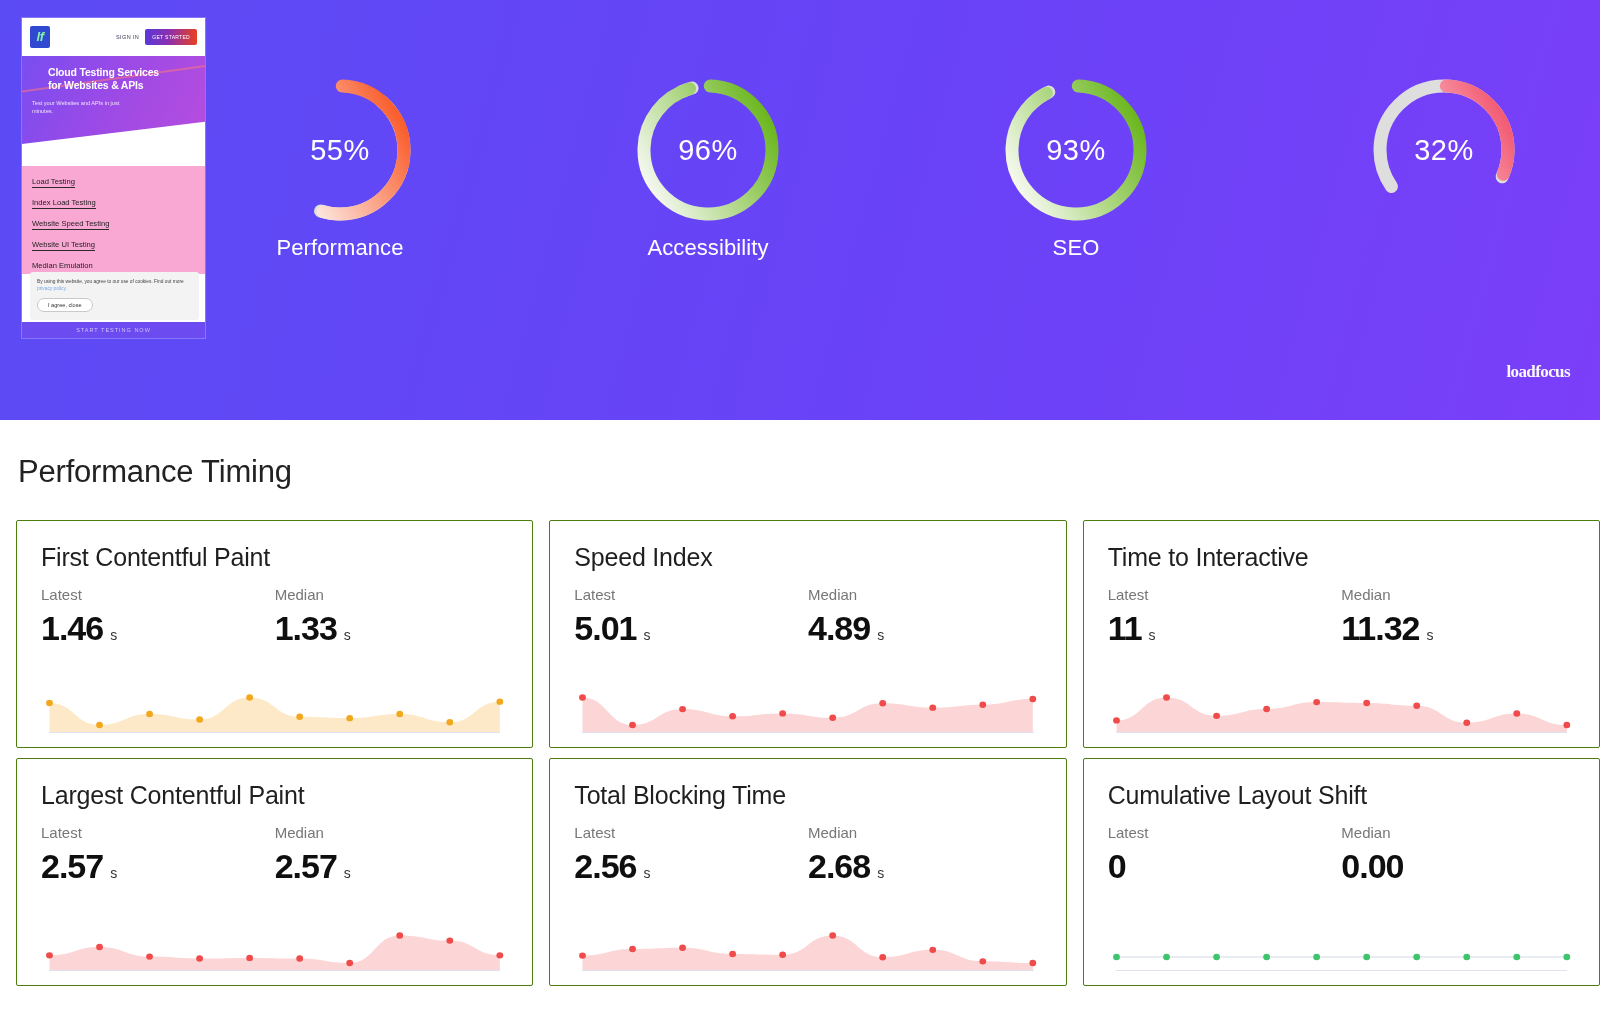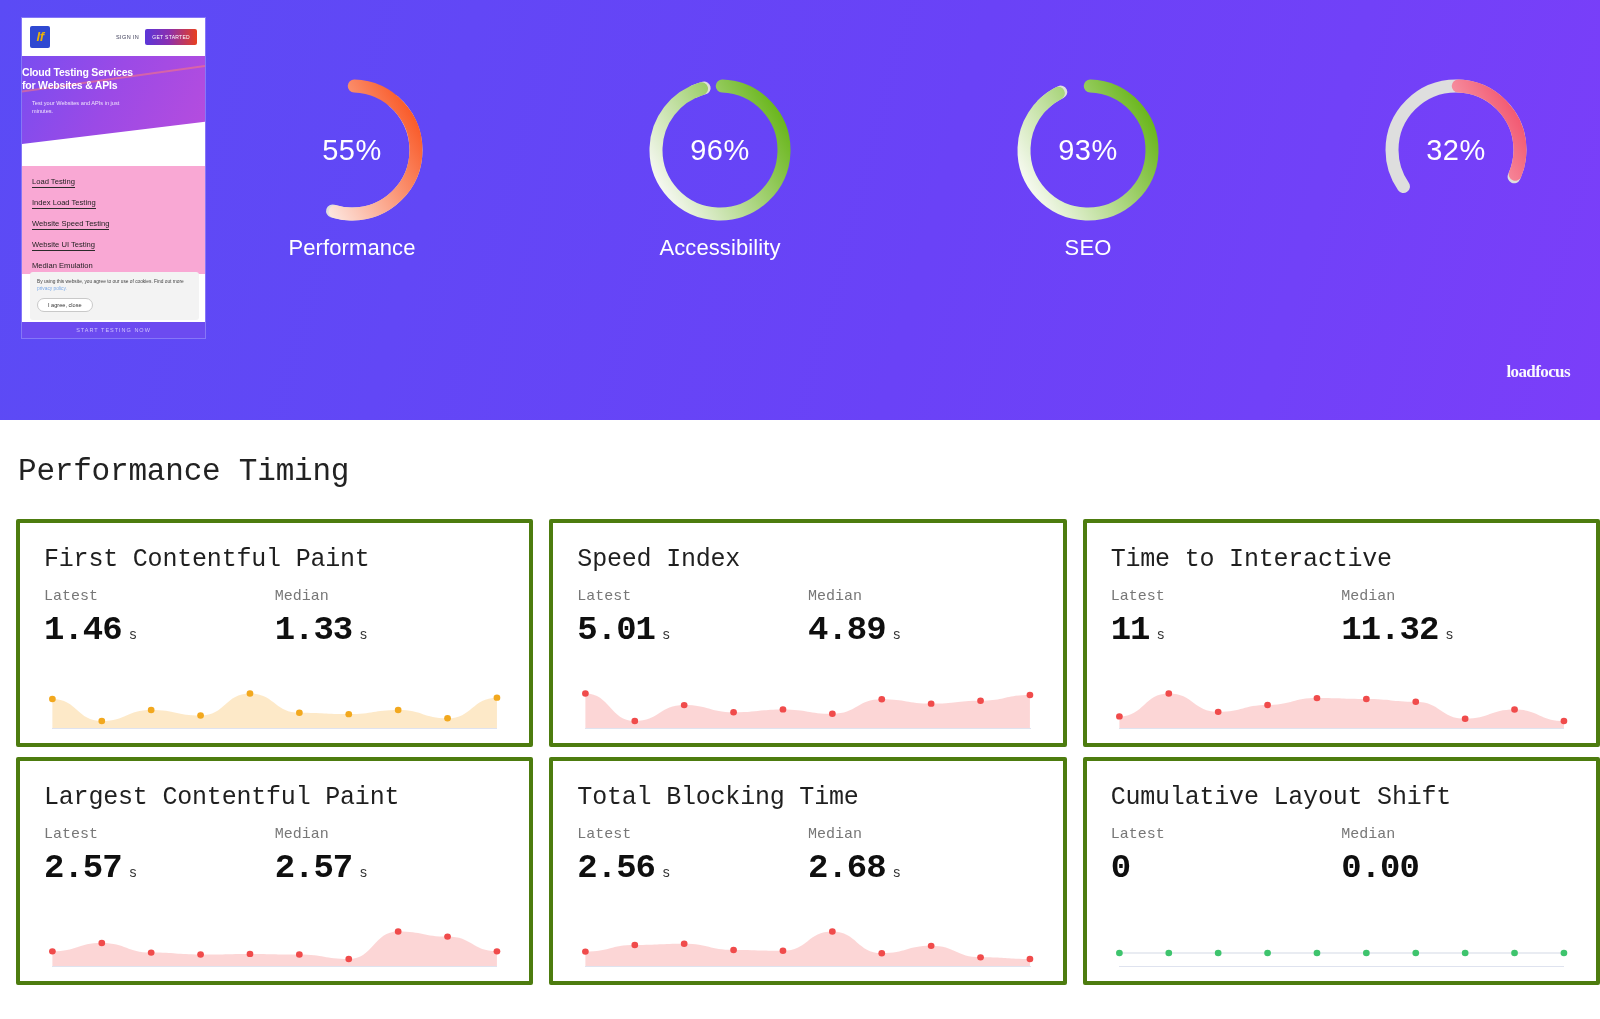--- a/index.html
+++ b/index.html
@@ -26,21 +26,21 @@
     background:#ffffff;
     overflow:hidden;
     box-shadow:0 0 0 1px rgba(255,255,255,.25);
   }
   .thumb-nav {
     height:38px; background:#fff; display:flex; align-items:center;
     padding:0 8px; gap:6px;
   }
   .thumb-logo {
     width:20px; height:22px; background:#2f49d1; border-radius:2px;
-    color:#eab308; font-weight:bold; font-size:13px; line-height:22px;
+    color:#86efac; font-weight:bold; font-size:13px; line-height:22px;
     text-align:center; letter-spacing:-.5px; font-style:italic;
   }
   .thumb-nav-spacer { flex:1; }
   .thumb-signin { font-size:5.5px; color:#3a3a55; letter-spacing:.4px; }
   .thumb-cta {
     font-size:5px; color:#fff; letter-spacing:.3px;
     background:linear-gradient(90deg,#5b37d8 0%,#8a2fb0 45%,#e8401f 100%);
     padding:5px 7px; border-radius:2px; white-space:nowrap;
   }
   .thumb-hero {
@@ -50,21 +50,21 @@
   .thumb-hero::after {
     content:""; position:absolute; left:-10%; bottom:-38px; width:130%; height:72px;
     background:#fff; transform:rotate(-7deg);
   }
   .thumb-hero-stripe {
     position:absolute; left:-8%; top:20px; width:130%; height:2px;
     background:rgba(255,120,120,.55); transform:rotate(-8deg);
   }
   .thumb-title {
     position:relative; z-index:2; color:#fff; font-weight:bold;
-    font-size:10.5px; line-height:13px; padding:10px 8px 0 0;
+    font-size:10.5px; line-height:13px; padding:10px 8px 0 26px;
     letter-spacing:-.2px;
   }
   .thumb-sub {
     position:relative; z-index:2; color:#efe4fb; font-size:5.6px;
     line-height:8px; padding:7px 8px 0 10px; max-width:125px;
   }
   .thumb-links { padding:4px 0 0 10px; background:#f9a8d4; }
   .thumb-link {
     font-size:7.6px; color:#1e1e1e; padding:3px 0 1px 0;
     display:inline-block; border-bottom:1px solid #2b2b2b;
@@ -83,21 +83,21 @@
     background:#fff;
   }
   .thumb-bottom-cta {
     position:absolute; left:0; right:0; bottom:0; height:16px;
     background:#6c4bf0; color:#cfc2ff; font-size:5.5px;
     text-align:center; line-height:16px; letter-spacing:1px;
   }
 
   
   #gauge-row {
-    position:absolute; left:234px; top:70px; width:1340px; height:240px;
+    position:absolute; left:222px; top:70px; width:1340px; height:240px;
     display:flex; align-items:flex-start; justify-content:space-between;
   }
   .gauge {
     width:236px; display:flex; flex-direction:column; align-items:center;
   }
   .gauge-ring { position:relative; width:160px; height:160px; }
   .gauge-ring svg { display:block; width:160px; height:160px; }
   .gauge-value {
     position:absolute; inset:0; display:flex; align-items:center;
     justify-content:center; color:#ffffff; font-size:29px;
@@ -108,31 +108,31 @@
     line-height:28px; letter-spacing:.1px;
   }
 
   #brand-logo {
     position:absolute; right:30px; bottom:38px;
     color:#ffffff; font-size:17px; font-weight:bold;
     letter-spacing:-.6px; opacity:.97;font-family:Liberation Serif, serif;
   }
 
   
-  #timing-section { padding:34px 0 0 16px;font-family:Liberation Mono, monospace; }
+  #timing-section { padding:34px 0 0 16px; }
   #section-title {
     font-size:31px; color:#222222; font-weight:normal;
     margin:0 0 30px 2px; letter-spacing:-.2px;
   }
   #card-grid {
     display:grid; grid-template-columns:repeat(3,1fr);
     gap:10px 16px;
   }
   .metric-card {
-    background:#ffffff; border:4px solid #4d7c0f; border-radius:2px;
+    background:#ffffff; border:1px solid #4d7c0f; border-radius:2px;
     padding:22px 24px 14px 24px; height:228px; position:relative;
     overflow:hidden;
   }
   .metric-title {
     font-size:25px; color:#1f1f1f; margin:0 0 14px 0; font-weight:normal;
     letter-spacing:-.2px;
   }
   .metric-stats { display:flex; }
   .stat { width:256px; }
   .stat-label { font-size:15px; color:#777777; margin-bottom:6px; }

